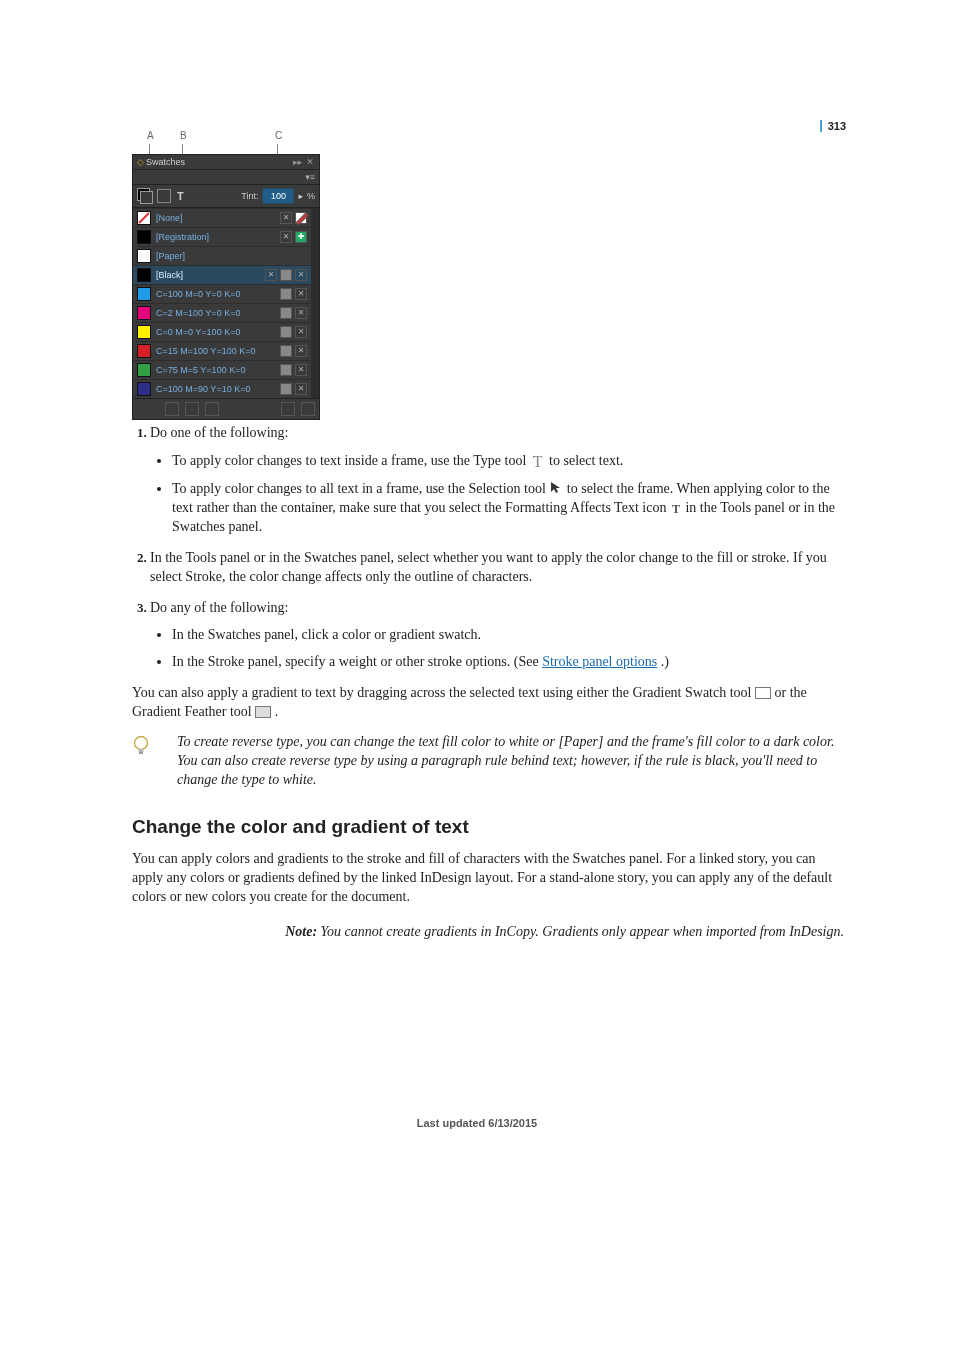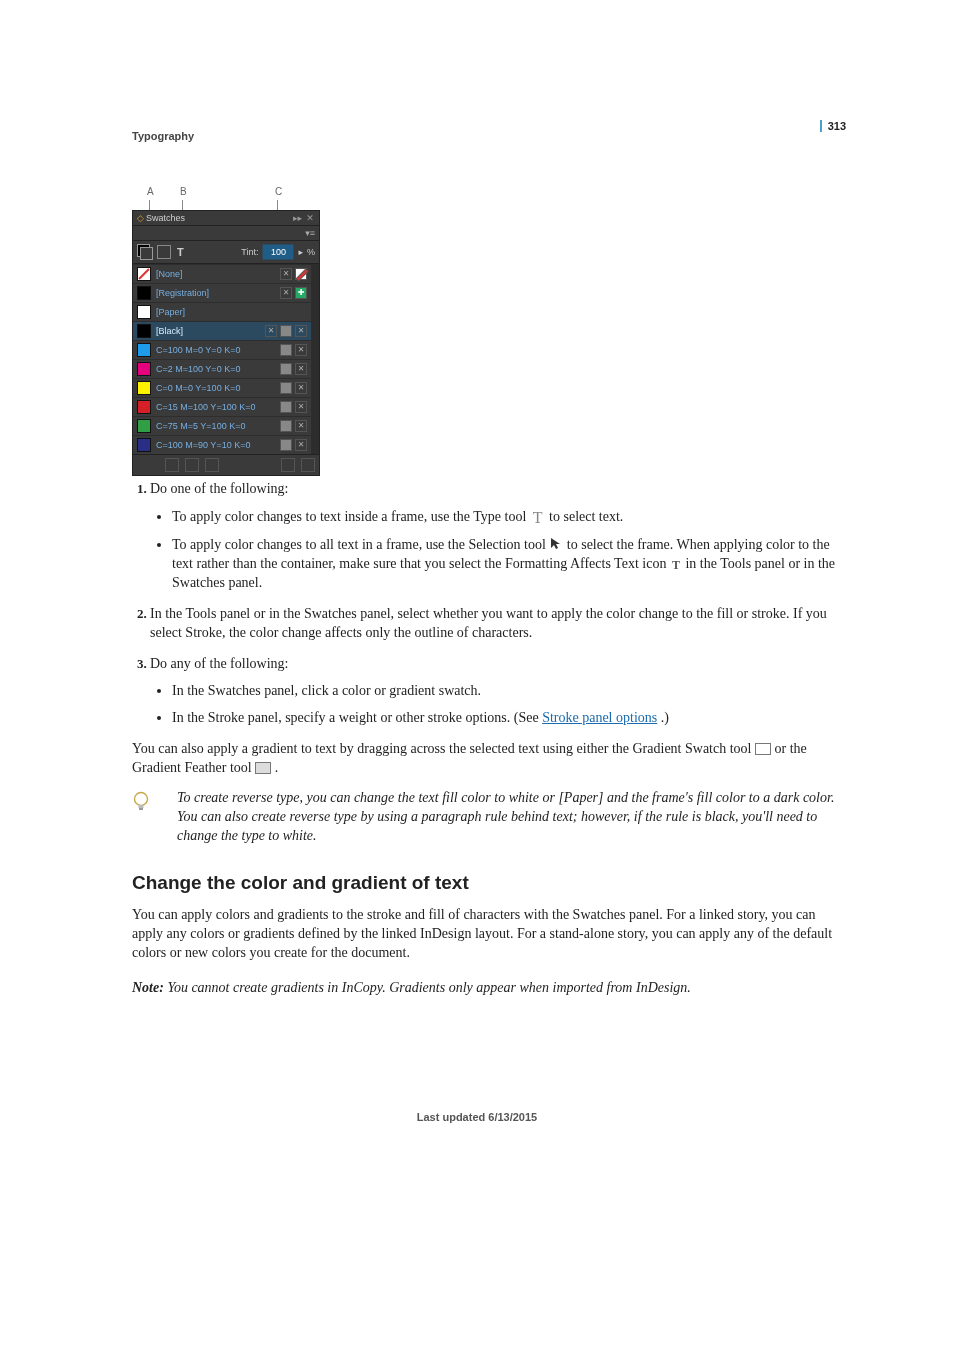--- a/index.html
+++ b/index.html
@@ -133,35 +133,34 @@
   }
   .tipbulb svg { display:block; }
   .tiptext { font-style: italic; font-size:14px; line-height:1.35;margin-left:21px; }
   h2.section {
     font-family: "Myriad Pro", Arial, sans-serif;
     font-weight:700;
     font-size:19px;
     margin:26px 0 8px 0;
     color:#222;
   }
-  .note { font-size:14px; line-height:1.35; font-style:italic; margin:16px 0;}
+  .note { font-size:14px; line-height:1.35; font-style:italic; margin:16px 0;text-align:right;}
   .note b { font-weight:700; font-style:italic;}
   .footer {
-    position:absolute; bottom:37px; left:0; right:0;
+    position:absolute; bottom:31px; left:0; right:0;
     text-align:center;
     font-family: "Myriad Pro", Arial, sans-serif;
     font-size:11px; font-weight:700; color:#555;
   }
 </style>
 </head>
 <body>
 
 <div class="page">
   <div class="pagenum">313</div>
-  <div class="chapter">Typography</div>
 
   <div class="panelwrap">
     <div class="callout-letters">
       <span style="left:15px">A</span>
       <span style="left:48px">B</span>
       <span style="left:143px">C</span>
     </div>
     <div class="tickrow">
       <span class="tick" style="left:17px"></span>
       <span class="tick" style="left:50px"></span>

